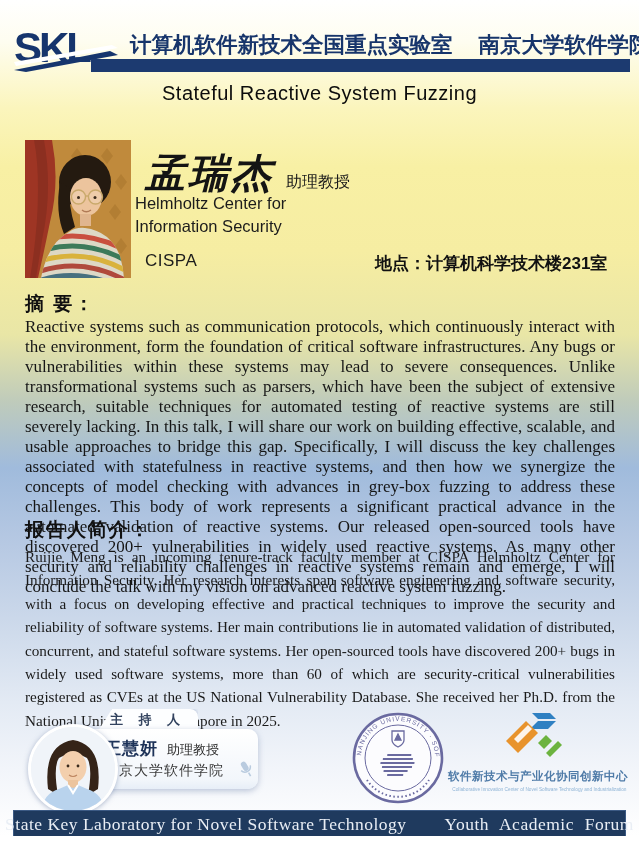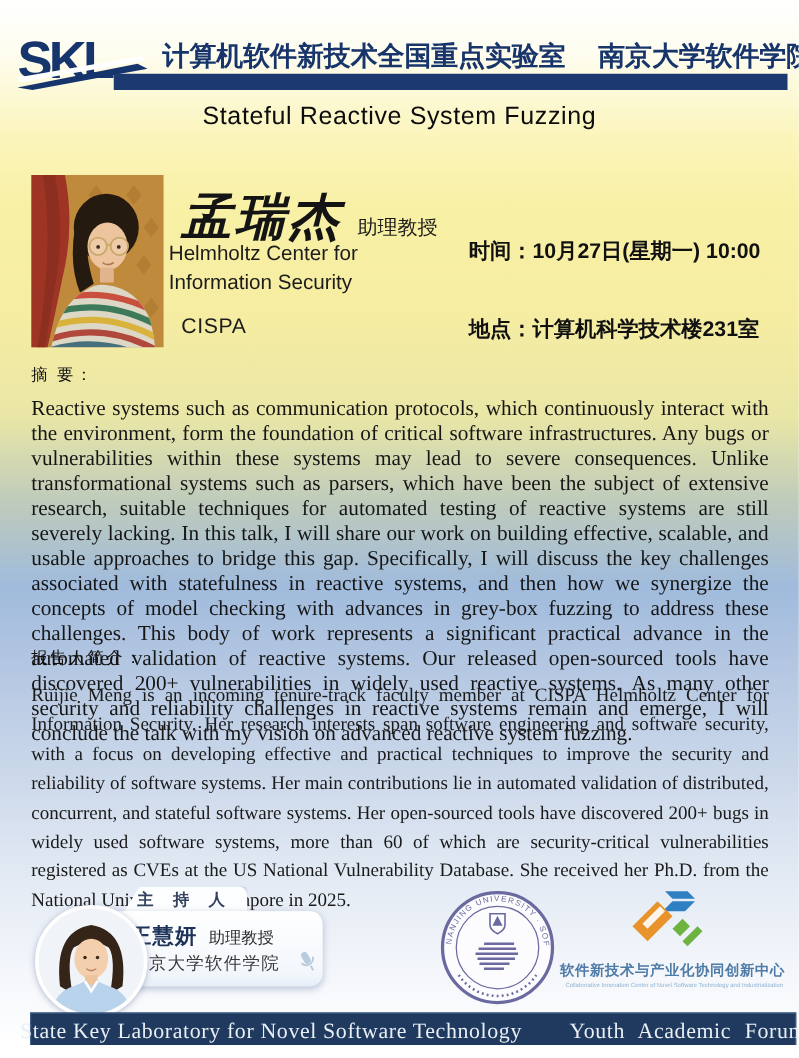--- a/index.html
+++ b/index.html
@@ -23,21 +23,21 @@
   .photo{left:25px;top:140px;width:106px;height:138px;}
   .sp-name-row{left:145px;top:146px;display:flex;align-items:baseline;gap:12px;}
   .sp-name{font-family:Liberation Serif, serif;font-style:italic;
     font-size:40px;font-weight:bold;color:#141414;letter-spacing:3px;}
   .sp-title{font-size:16px;color:#1a1a1a;}
   .sp-aff{left:135px;top:192px;font-size:16.5px;line-height:23px;color:#1c1c1c;}
   .sp-cispa{left:145px;top:251px;font-size:17px;color:#1c1c1c;letter-spacing:.5px;}
   .evt-time{left:375px;top:189px;font-size:17px;font-weight:600;color:#111;white-space:nowrap;}
   .evt-loc{left:375px;top:252px;font-size:17px;font-weight:600;color:#111;white-space:nowrap;}
   
-  .sec-head{font-size:13px;font-weight:normal;color:#101010;letter-spacing:2px;}
+  .sec-head{font-size:19px;font-weight:bold;color:#101010;letter-spacing:2px;}
   .abstract-head{left:25px;top:291px;}
   .abstract-body{left:25px;top:317px;width:590px;font-family:"Liberation Serif",serif;
     font-size:17px;line-height:20px;text-align:justify;color:#161616;}
   .bio-head{left:25px;top:517px;}
   .bio-body{left:25px;top:545px;width:590px;font-family:"Liberation Serif",serif;
     font-size:15.2px;line-height:23.4px;text-align:justify;color:#1a1a1a;}
   
   .host-tab{left:98px;top:709px;width:100px;height:22px;background:#fdfeff;
     border-radius:8px 8px 0 0;clip-path:polygon(14% 0,100% 0,100% 100%,0 100%);
     display:flex;align-items:center;justify-content:center;
@@ -58,21 +58,21 @@
   
   .nju-seal{left:350px;top:710px;width:96px;height:96px;}
   .cic{left:448px;top:712px;width:172px;text-align:left;}
   .cic-mark{width:62px;height:54px;margin:0 auto;display:block;}
   .cic-cn{font-size:11.5px;color:#4f7ba8;letter-spacing:.5px;white-space:nowrap;margin-top:3px;font-weight:bold;}
   .cic-en{font-size:5px;color:#8fb4d6;white-space:nowrap;margin-top:2px;transform:scale(.95);}
   
   .footer-bar{left:13px;top:810px;width:613px;height:28px;background:#1f3a5e;
     border:1px solid #3c5a84;box-sizing:border-box;display:flex;align-items:center;
     justify-content:center;gap:38px;font-family:"Liberation Serif",serif;
-    font-size:17.5px;color:#e9eef5;letter-spacing:.5px;white-space:nowrap;margin-left:11px;}
+    font-size:17.5px;color:#e9eef5;letter-spacing:.5px;white-space:nowrap;}
   .footer-right{word-spacing:6px;}
 </style>
 </head>
 <body>
 
 <div class="poster">
 
   <svg class="abs" style="left:14px;top:25px" width="104" height="48" viewBox="0 0 104 48">
     <text x="0" y="37" font-size="42" font-weight="bold" font-family="Liberation Sans, sans-serif" fill="#16356d" letter-spacing="-3">SKL</text>
     <polygon points="0,37 98,20 104,23 2,41" fill="#ffffff"></polygon>
@@ -128,23 +128,20 @@
   <div class="abs sp-name-row">
     <span class="sp-name">孟瑞杰</span>
     <span class="sp-title">助理教授</span>
   </div>
   <div class="abs sp-aff">
     <div>Helmholtz Center for</div>
     <div>Information Security</div>
   </div>
   <div class="abs sp-cispa">CISPA</div>
 
-  <div class="abs evt-time">
-    <span>时间：</span><span>10月27日(星期一) 10:00</span>
-  </div>
   <div class="abs evt-loc">
     <span>地点：</span><span>计算机科学技术楼231室</span>
   </div>
 
   <div class="abs sec-head abstract-head">摘 要：</div>
   <div class="abs abstract-body">Reactive systems such as communication protocols, which continuously interact with the environment, form the foundation of critical software infrastructures. Any bugs or vulnerabilities within these systems may lead to severe consequences. Unlike transformational systems such as parsers, which have been the subject of extensive research, suitable techniques for automated testing of reactive systems are still severely lacking. In this talk, I will share our work on building effective, scalable, and usable approaches to bridge this gap. Specifically, I will discuss the key challenges associated with statefulness in reactive systems, and then how we synergize the concepts of model checking with advances in grey-box fuzzing to address these challenges. This body of work represents a significant practical advance in the automated validation of reactive systems. Our released open-sourced tools have discovered 200+ vulnerabilities in widely used reactive systems. As many other security and reliability challenges in reactive systems remain and emerge, I will conclude the talk with my vision on advanced reactive system fuzzing.</div>
 
   <div class="abs sec-head bio-head">报告人简介：</div>
   <div class="abs bio-body">Ruijie Meng is an incoming tenure-track faculty member at CISPA Helmholtz Center for Information Security. Her research interests span software engineering and software security, with a focus on developing effective and practical techniques to improve the security and reliability of software systems. Her main contributions lie in automated validation of distributed, concurrent, and stateful software systems. Her open-sourced tools have discovered 200+ bugs in widely used software systems, more than 60 of which are security-critical vulnerabilities registered as CVEs at the US National Vulnerability Database. She received her Ph.D. from the National University of Singapore in 2025.</div>
 

